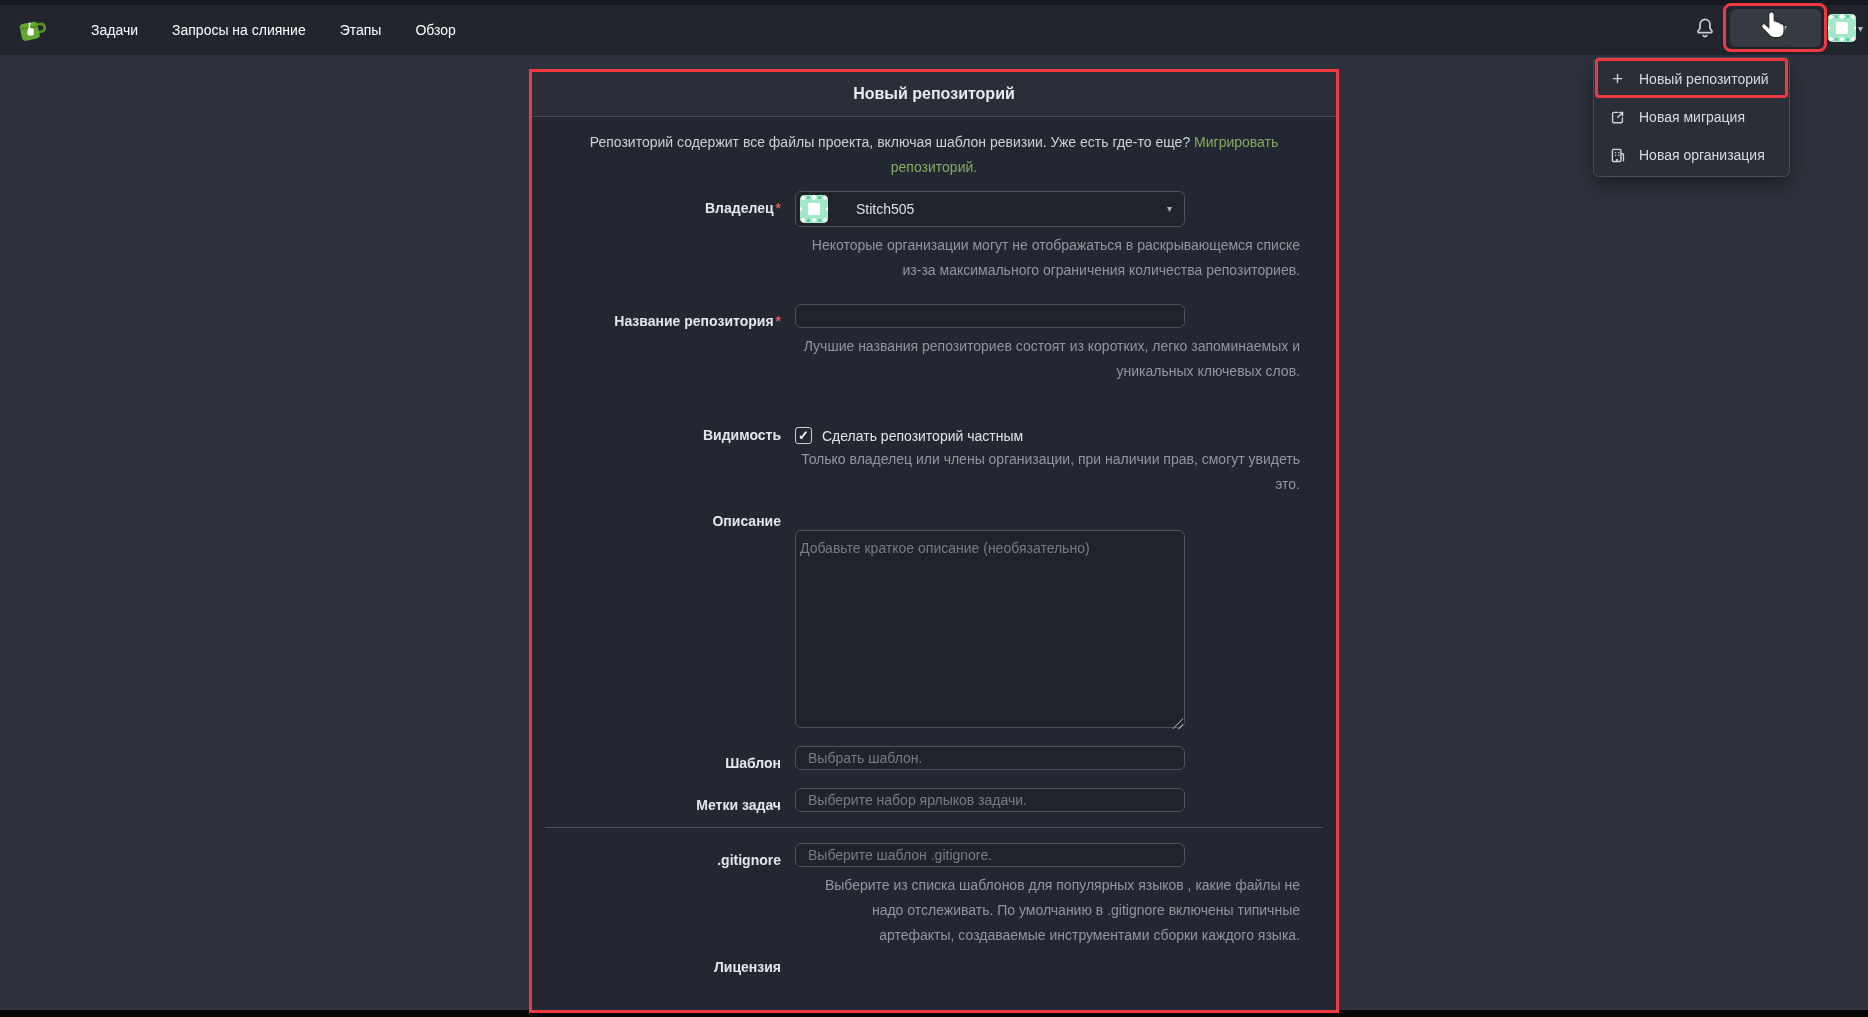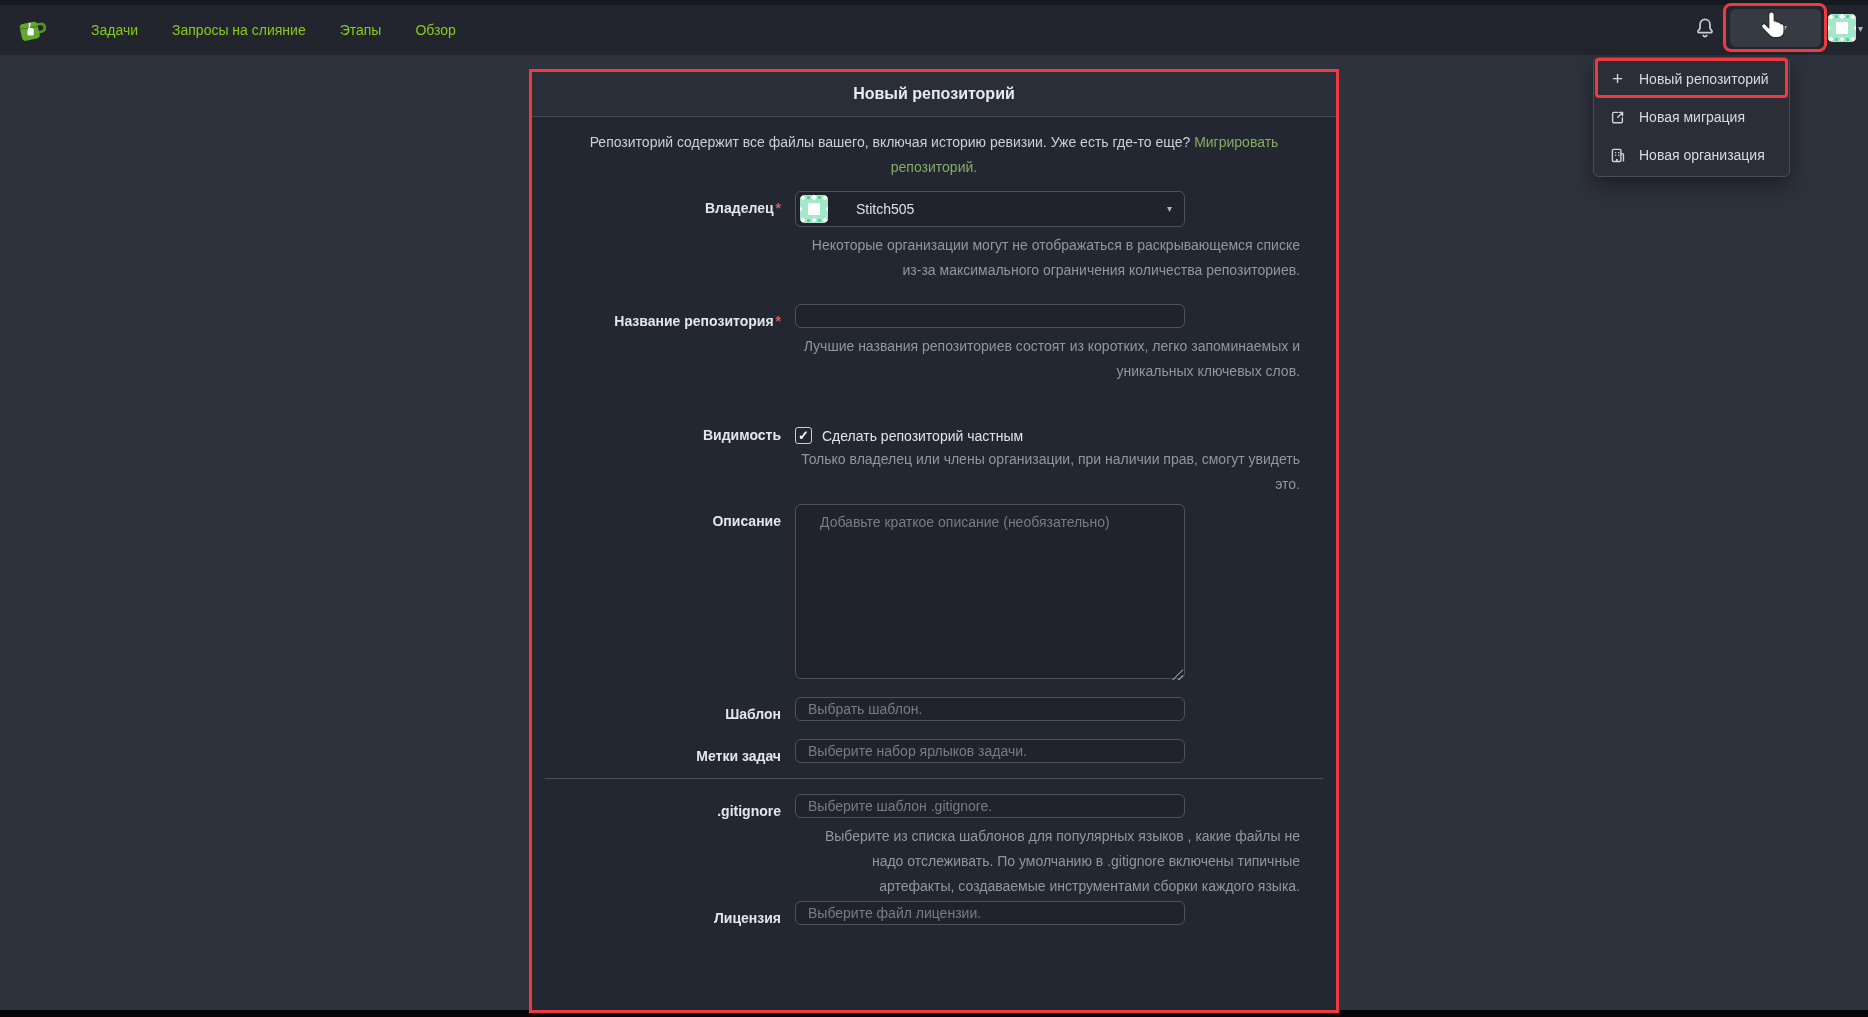--- a/index.html
+++ b/index.html
@@ -10,21 +10,21 @@
     font-family:"Liberation Sans", sans-serif;
     color:#d7dbe0;
   }
   
   .top-edge { position:absolute; left:0; top:0; width:100%; height:5px; background:#171920; z-index:5;}
   .navbar {
     position:absolute; left:0; top:0; width:100%; height:55px;
     background:#22252d; display:flex; align-items:center; padding:5px 0 0 14px; z-index:4;
   }
   .logo { width:34px; height:34px; margin-right:26px; display:flex; align-items:center; justify-content:center; }
-  .nav-link { font-size:14px; color:#84cc16; padding:0 17px; cursor:pointer; white-space:nowrap; }
+  .nav-link { font-size:14px; color:#ffffff; padding:0 17px; cursor:pointer; white-space:nowrap; }
   .nav-right-item { position:absolute; z-index:6; }
   .bell { left:1694px; top:17px; width:22px; height:22px; }
   .plus-btn {
     left:1730px; top:9px; width:91px; height:38px;
     background:#363a43; border-radius:6px;
     display:flex; align-items:center; justify-content:center; gap:6px;
     color:#e7eaee; cursor:pointer;
   }
   .plus-glyph { font-size:21px; font-weight:400; line-height:1; margin-top:-2px; }
   .caret { font-size:10px; color:#aeb3bc; line-height:1; }
@@ -89,21 +89,21 @@
   .owner-name { font-size:14px; color:#dde0e5; }
   .select-caret { margin-left:auto; }
   .chk-line { display:flex; align-items:center; gap:10px; padding-top:7px; }
   .checkbox {
     width:17px; height:17px; border:1px solid #c9ced6; border-radius:3px;
     display:flex; align-items:center; justify-content:center;
     color:#ffffff; font-size:13px; font-weight:700; cursor:pointer; background:transparent;
   }
   .chk-label { font-size:14px; color:#e0e3e8; cursor:pointer; }
   .chk-help { margin-top:3px; }
-  textarea.control { height:175px; padding:9px 24px; resize:none; position:relative; }
+  textarea.control { height:198px; padding:9px 4px; resize:none; position:relative;margin-top:26px; }
   .ta-wrap { position:relative; width:390px; }
   .ta-grip {
     position:absolute; right:2px; bottom:3px; width:11px; height:11px; pointer-events:none;
     background:repeating-linear-gradient(135deg, transparent 0 3px, #8d939e 3px 4.4px);
     clip-path:polygon(100% 0, 100% 100%, 0 100%);
   }
   .divider { border-top:1px solid #4a4f59; margin:14px 13px 15px; }
   .m-owner { margin-bottom:21px; }
   .m-repo { margin-bottom:11px; }
   .m-vis { margin-bottom:7px;margin-top:36px; }
@@ -182,21 +182,21 @@
       </svg>
     </span>
     <span>Новая организация</span>
   </div>
 </div>
 
 <div class="panel">
   <div class="panel-header">Новый репозиторий</div>
 
   <div class="intro">
-    <span>Репозиторий содержит все файлы вашего, включая историю ревизии. Уже есть где-то еще? </span><a class="green">Мигрировать репозиторий.</a>
+    <span>Репозиторий содержит все файлы проекта, включая шаблон ревизии. Уже есть где-то еще? </span><a class="green">Мигрировать репозиторий.</a>
   </div>
 
   <div class="row m-owner">
     <div class="lbl">
       <span>Владелец</span><span class="req">*</span>
     </div>
     <div class="fld">
       <div class="select-owner">
         <span class="avatar avatar-owner">
           <svg width="28" height="28" viewBox="0 0 5 5" shape-rendering="crispEdges">
@@ -276,21 +276,20 @@
       <input class="control" type="text" placeholder="Выберите шаблон .gitignore." style="">
       <div class="help">Выберите из списка шаблонов для популярных языков , какие файлы не надо отслеживать. По умолчанию в .gitignore включены типичные артефакты, создаваемые инструментами сборки каждого языка.</div>
     </div>
   </div>
 
   <div class="row">
     <div class="lbl">
       <span>Лицензия</span>
     </div>
     <div class="fld">
-      <input class="control" type="text" placeholder="Выберите файл лицензии." style="">
     </div>
   </div>
 </div>
 
 <div class="red red-nav"></div>
 <div class="red red-menu"></div>
 <div class="red red-form"></div>
 
 <div class="cursor">
   <svg width="30" height="30" viewBox="0 0 26 26">

